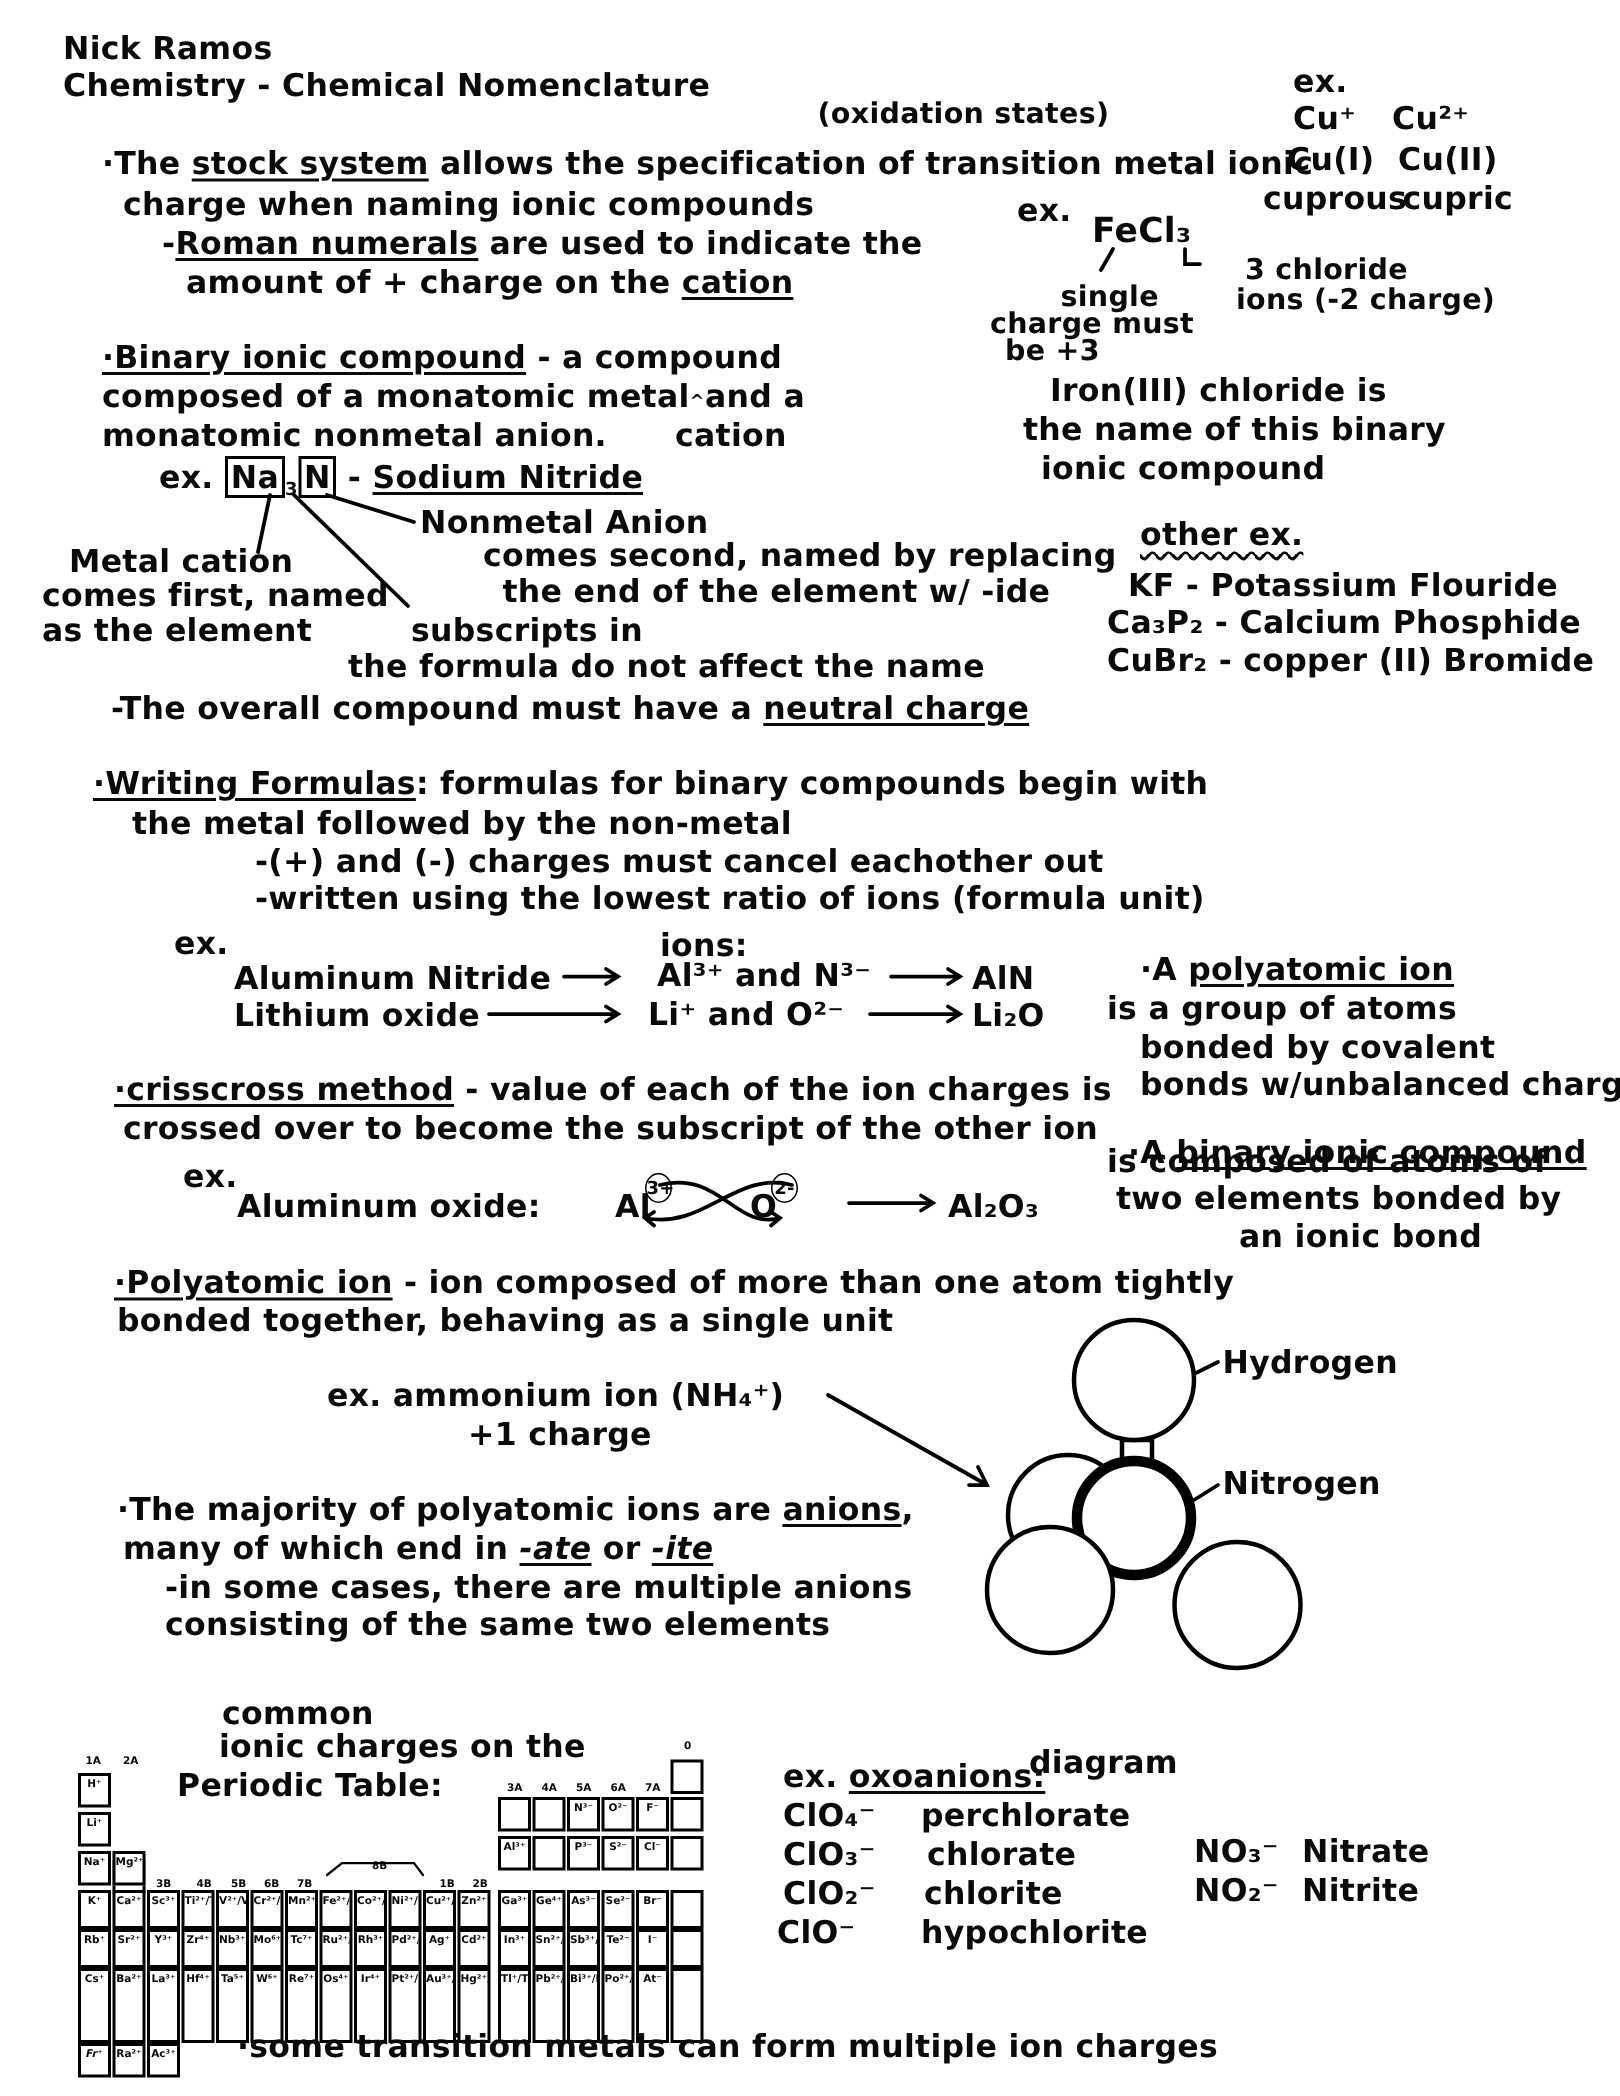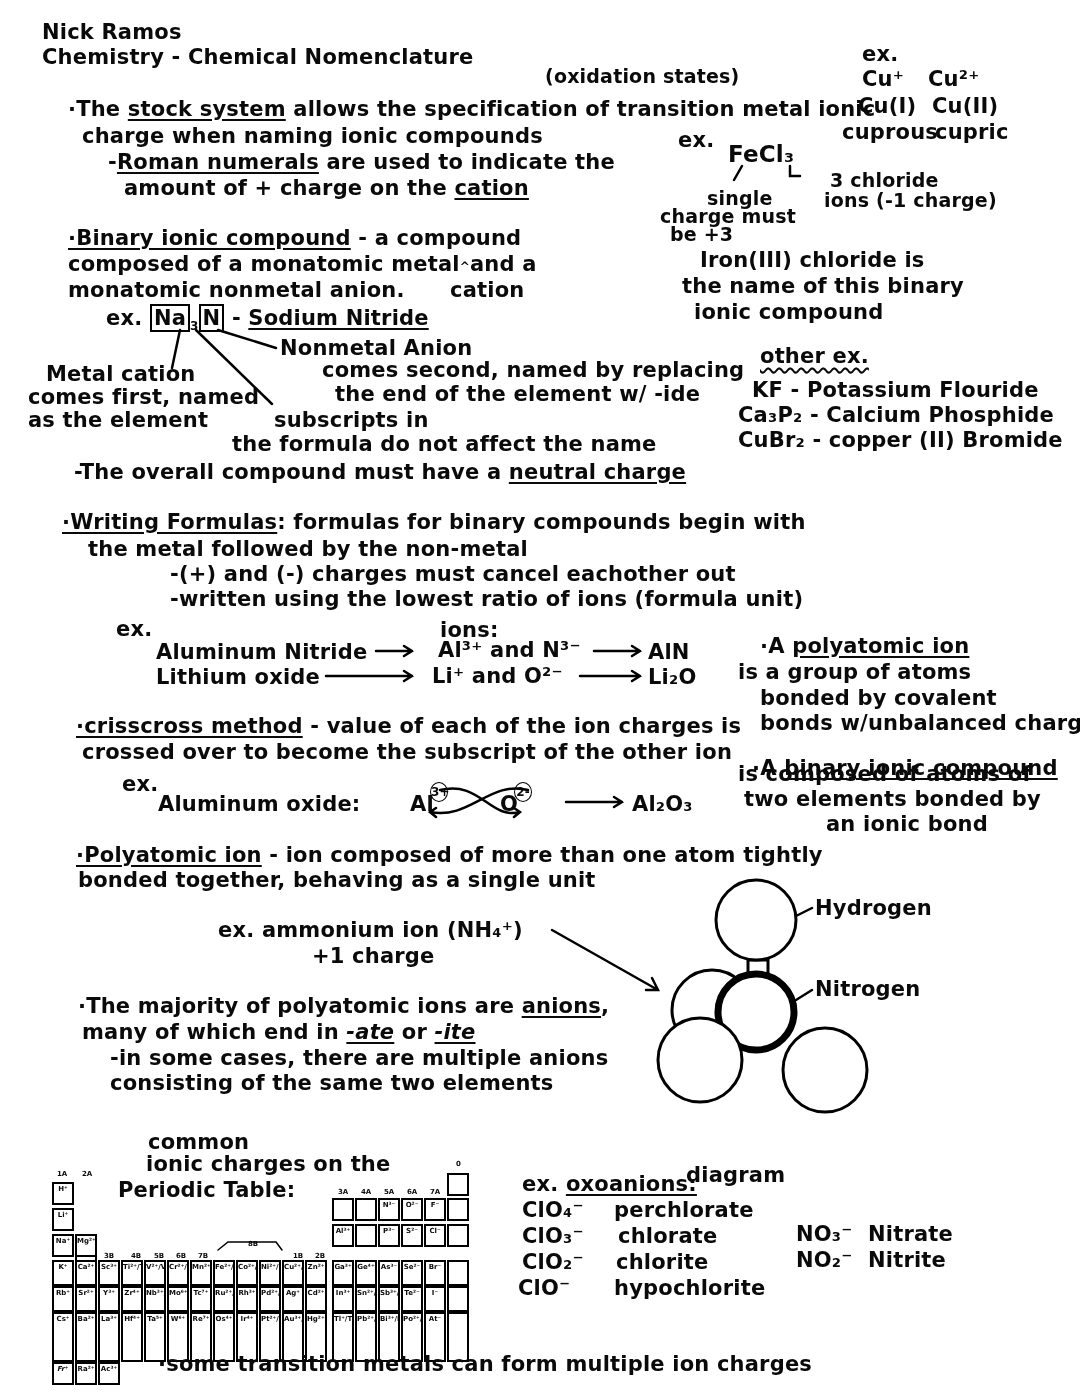--- a/index.html
+++ b/index.html
@@ -35,21 +35,21 @@
 <div class="t" style="left:932px;top:94px;">Cu(II)</div>
 <div class="t" style="left:842px;top:120px;">cuprous</div>
 <div class="t" style="left:935px;top:120px;">cupric</div>
 
 <div class="t" style="left:678px;top:128px;">ex.</div>
 <div class="t" style="left:728px;top:142px;font-size:23px;">FeCl₃</div>
 <div class="t sm" style="left:707px;top:186px;">single</div>
 <div class="t sm" style="left:660px;top:204px;">charge must</div>
 <div class="t sm" style="left:670px;top:222px;">be +3</div>
 <div class="t sm" style="left:830px;top:168px;">3 chloride</div>
-<div class="t sm" style="left:824px;top:188px;">ions (-1 charge)</div>
+<div class="t sm" style="left:824px;top:188px;">ions (-2 charge)</div>
 <div class="t" style="left:700px;top:248px;">Iron(III) chloride is</div>
 <div class="t" style="left:682px;top:274px;">the name of this binary</div>
 <div class="t" style="left:694px;top:300px;">ionic compound</div>
 
 <div class="t" style="left:68px;top:226px;"><span class="u">·Binary ionic compound</span><span> - a compound</span></div>
 <div class="t" style="left:68px;top:252px;"><span>composed of a monatomic metal</span><span style="font-size:12px;">^</span><span>and a</span></div>
 <div class="t" style="left:68px;top:278px;">monatomic nonmetal anion.</div>
 <div class="t" style="left:450px;top:278px;">cation</div>
 <div class="t" style="left:106px;top:306px;"><span>ex.</span> <span class="box">Na</span><sub style="font-size:12px;">3</sub><span class="box">N</span><span> - </span><span class="u">Sodium Nitride</span></div>
 <div class="t" style="left:280px;top:336px;">Nonmetal Anion</div>

